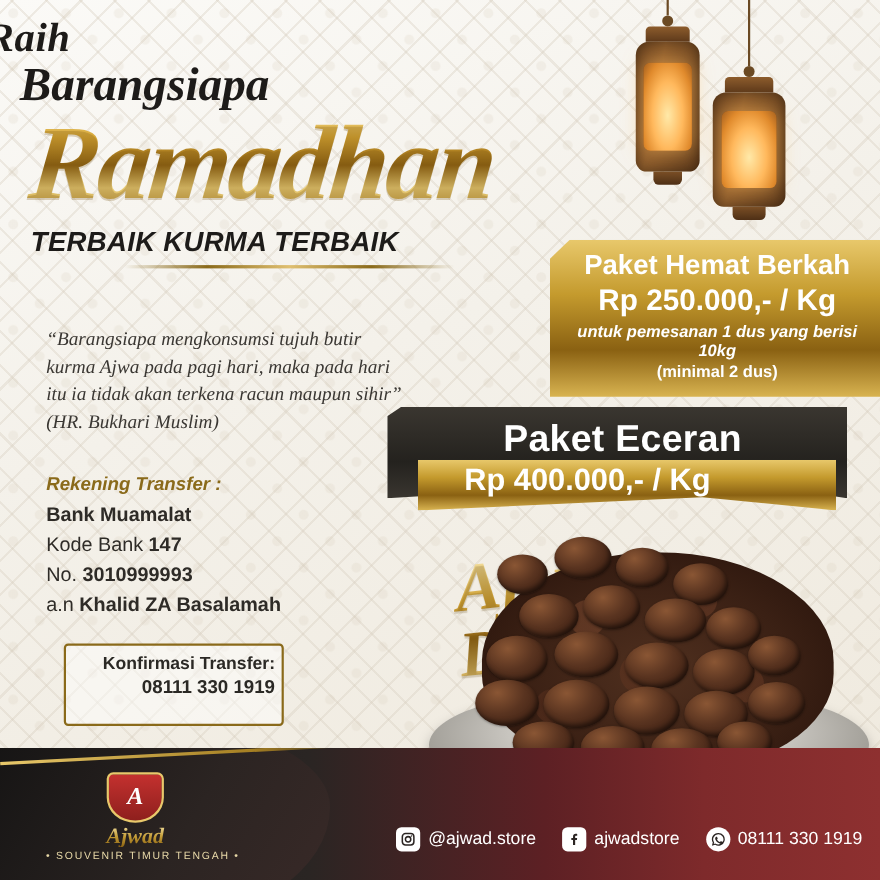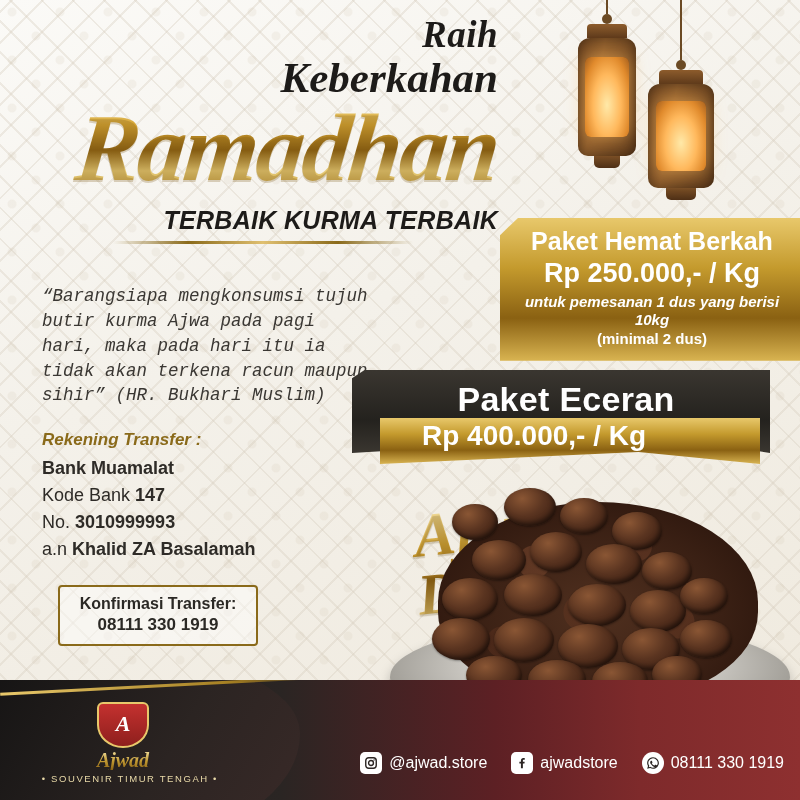--- a/index.html
+++ b/index.html
@@ -33,21 +33,21 @@
     opacity: 0.55;
     pointer-events: none;
   }
 
   
   .headline {
     position: absolute;
     left: 28px;
     top: 16px;
     width: 470px;
-    text-align: right;
+    text-align: left;
   }
   .hl-raih {
     font-family: "Liberation Serif", serif;
     font-style: italic;
     font-weight: bold;
     font-size: 37px;
     color: #1d1b19;
     letter-spacing: 0.5px;
     line-height: 1;
     margin-left: -40px;
@@ -90,23 +90,23 @@
     height: 3px;
     margin: 6px auto 0 auto;
     background: linear-gradient(90deg, rgba(120,90,20,0) 0%, #8a6a1a 25%, #d8b košice 50%, #8a6a1a 75%, rgba(120,90,20,0) 100%);
     background: linear-gradient(90deg, rgba(120,90,20,0) 0%, #8a6a1a 25%, #e0c071 50%, #8a6a1a 75%, rgba(120,90,20,0) 100%);
   }
 
   
   .quote {
     position: absolute;
     left: 42px;
-    top: 284px;
+    top: 296px;
     width: 330px;
-    font-family: Liberation Mono, monospace;
+    font-family: Liberation Serif, serif;
     font-style: italic;
     font-size: 17.5px;
     line-height: 1.42;
     color: #3a3733;
   }
 
   
   .bank {
     position: absolute;
     left: 42px;
@@ -128,22 +128,22 @@
   .bank-line b { font-weight: bold; }
 
   
   .konfirm {
     position: absolute;
     left: 58px;
     top: 585px;
     width: 200px;
     border: 2px solid #8a6a1a;
     border-radius: 4px;
-    padding: 8px 6px 9px 6px;
-    text-align: center;
+    padding: 8px 6px 23px 6px;
+    text-align: right;
     background: rgba(255,255,255,0.45);
   }
   .konfirm .k1 { font-size: 16px; font-weight: bold; color: #2b2925; }
   .konfirm .k2 { font-size: 17px; font-weight: bold; color: #2b2925; margin-top: 2px; }
 
   
   .lantern-wrap { position: absolute; top: 0; }
   .cord { width: 2px; background: #6b4a24; margin: 0 auto; }
   .lan-body {
     position: relative;
@@ -370,21 +370,21 @@
     <div class="lan-finial"></div>
     <div class="lan-cap" style="width:44px;margin-left:11px;"></div>
     <div class="lan-body" style="width:66px;height:104px;">
       <div class="lan-glass"></div>
     </div>
     <div class="lan-bottom" style="width:30px;margin-left:18px;"></div>
   </div>
 
   <div class="headline">
     <div class="hl-raih">Raih</div>
-    <div class="hl-keberkahan">Keberkahan</div>
+    <div class="hl-keberkahan">Barangsiapa</div>
     <div class="hl-ramadhan">Ramadhan</div>
     <div class="hl-sub">TERBAIK KURMA TERBAIK</div>
     <div class="hl-rule"></div>
   </div>
 
   <div class="quote">“Barangsiapa mengkonsumsi tujuh butir kurma Ajwa pada pagi hari, maka pada hari itu ia tidak akan terkena racun maupun sihir” (HR. Bukhari Muslim)</div>
 
   <div class="bank">
     <div class="bank-title">Rekening Transfer :</div>
     <div class="bank-line"><b>Bank Muamalat</b></div>

